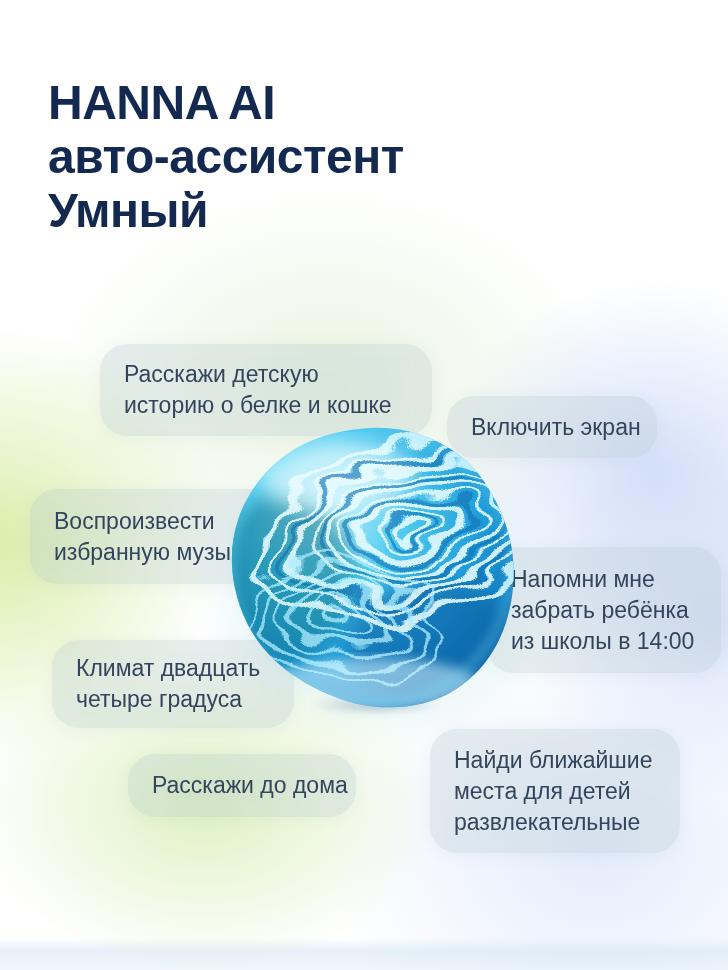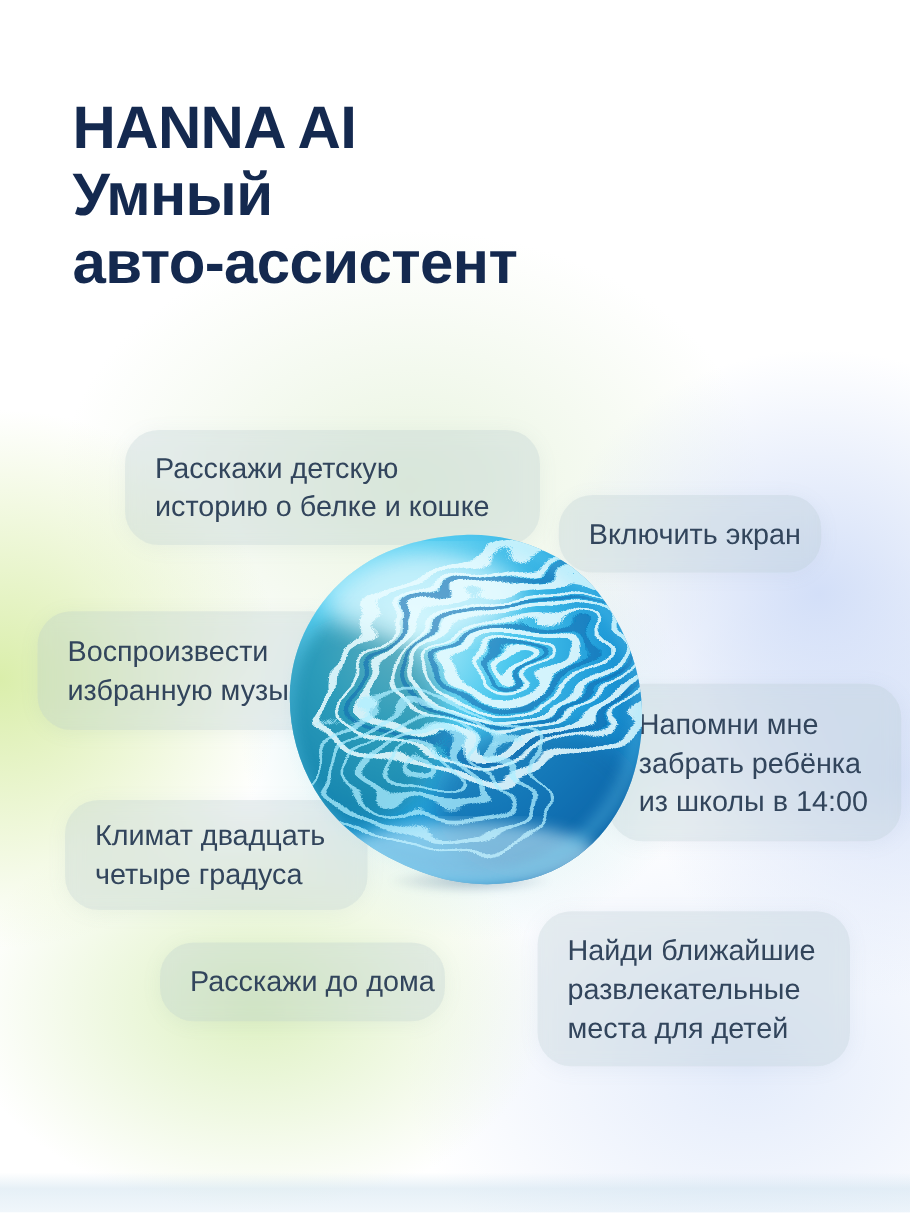--- a/index.html
+++ b/index.html
@@ -13,21 +13,21 @@
       radial-gradient(40% 26% at 99% 64%, #dae4f9 0%, rgba(218,228,249,0) 70%),
       radial-gradient(42% 30% at 0% 56%, #daeeab 0%, rgba(218,238,171,0) 74%),
       radial-gradient(46% 24% at 28% 83%, #def1c2 0%, rgba(222,241,194,0) 70%),
       radial-gradient(34% 22% at 52% 61%, #c4e8ea 0%, rgba(196,232,234,0) 75%),
       radial-gradient(52% 30% at 82% 88%, #e4ecfb 0%, rgba(228,236,251,0) 72%),
       radial-gradient(55% 30% at 45% 40%, #e9f4e0 0%, rgba(233,244,224,0) 70%),
       #ffffff;
   }
 
   
-  .title-block { position:absolute; left:58px; top:76px; }
+  .title-block { position:absolute; left:48px; top:76px; }
   .title-block h1, .title-block h2 {
     font-size:48px; line-height:54px; font-weight:700;
     color:#14294f; letter-spacing:-0.5px; white-space:nowrap;
   }
 
   
   .bubble {
     position:absolute; z-index:2;
     display:flex; flex-direction:column; justify-content:center;
     padding:15px 24px; border-radius:27px;
@@ -64,22 +64,22 @@
     background:linear-gradient(180deg, rgba(214,231,240,0) 0%, rgba(210,228,240,0.55) 40%, rgba(222,236,246,0.45) 100%);
   }
 </style>
 </head>
 <body>
 
 <div class="poster">
 
   <div class="title-block">
     <h1>HANNA AI</h1>
+    <h2>авто-ассистент</h2>
     <h2>Умный</h2>
-    <h2>авто-ассистент</h2>
   </div>
 
   <div class="bubble bubble-story">
     <span>Расскажи детскую</span>
     <span>историю о белке и кошке</span>
   </div>
 
   <div class="bubble bubble-screen">
     <span>Включить экран</span>
   </div>
@@ -99,22 +99,22 @@
     <span>Климат двадцать</span>
     <span>четыре градуса</span>
   </div>
 
   <div class="bubble bubble-route">
     <span>Расскажи до дома</span>
   </div>
 
   <div class="bubble bubble-places">
     <span>Найди ближайшие</span>
+    <span>места для детей</span>
     <span>развлекательные</span>
-    <span>места для детей</span>
   </div>
 
   <div class="orb-glow"></div>
   <div class="orb-shadow"></div>
 
   <div class="orb">
     <svg width="294" height="284" viewBox="0 0 294 284" xmlns="http://www.w3.org/2000/svg">
       <defs>
         <radialGradient id="orbBody" cx="0.36" cy="0.30" r="0.85">
           <stop offset="0" stop-color="#b8f1fb"></stop>

